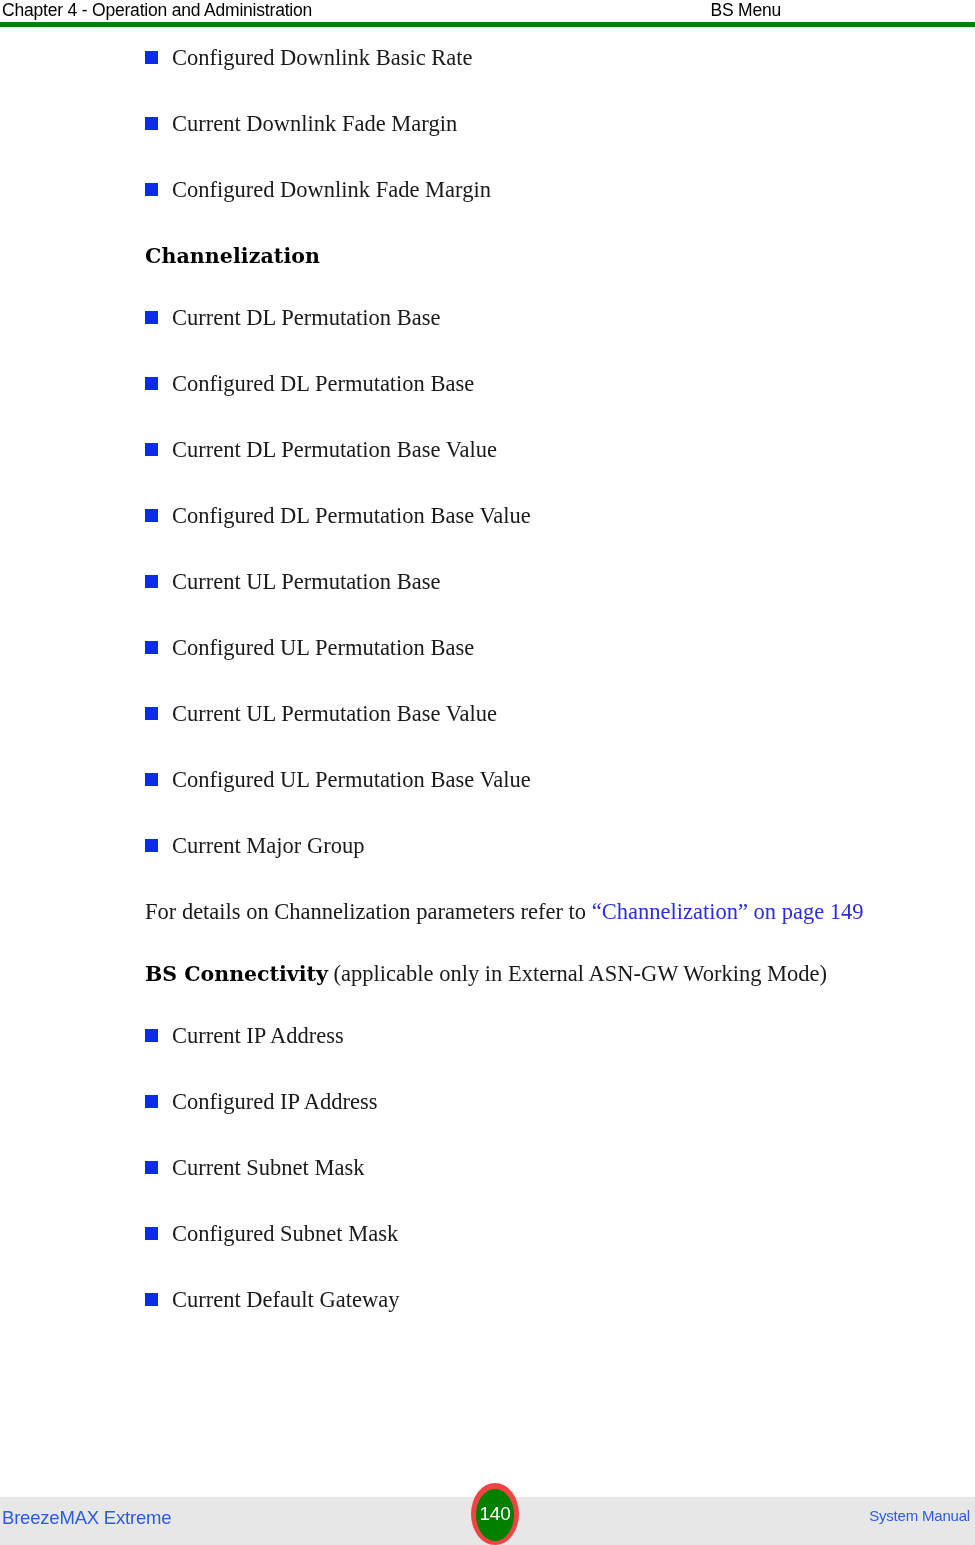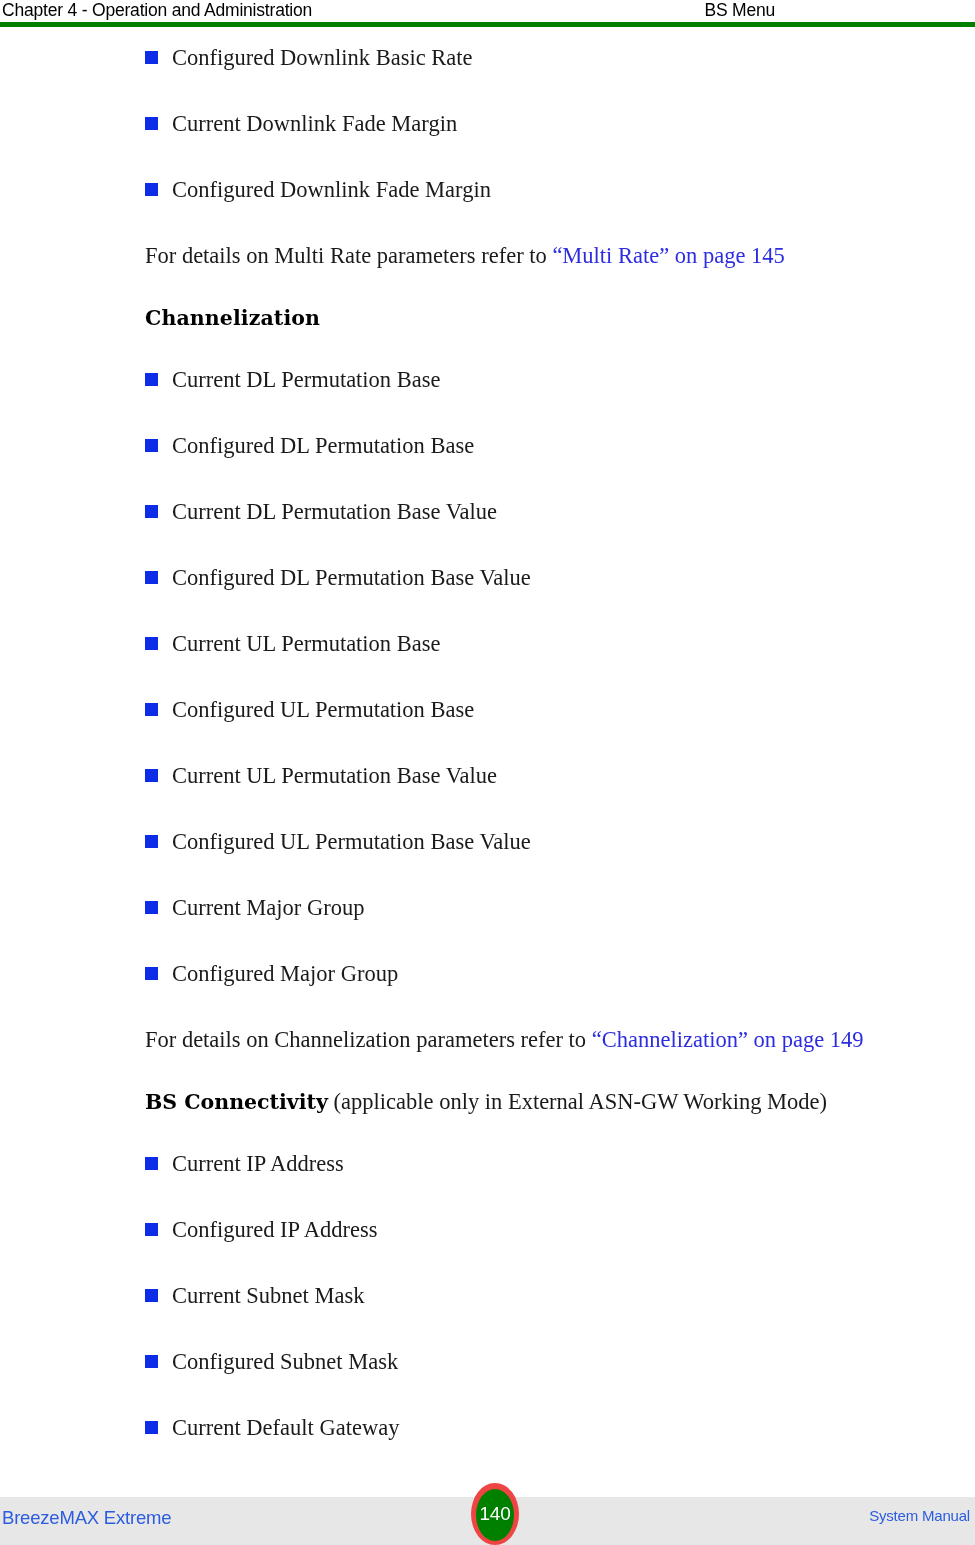--- a/index.html
+++ b/index.html
@@ -29,21 +29,21 @@
     left: 2px;
     top: 0px;
     font-family: "Liberation Sans", "DejaVu Sans", sans-serif;
     font-size: 17.5px;
     letter-spacing: -0.2px;
     color: #000000;
     white-space: nowrap;
   }
   .page-header .hdr-right {
     position: absolute;
-    right: 11px;
+    right: 5px;
     top: 0px;
     font-family: "Liberation Sans", "DejaVu Sans", sans-serif;
     font-size: 17.5px;
     letter-spacing: -0.2px;
     color: #000000;
     white-space: nowrap;
   }
   .header-rule {
     position: absolute;
     left: 0;
@@ -208,21 +208,20 @@
       <span class="bullet-label">Configured Downlink Basic Rate</span>
     </div>
     <div class="bullet-item">
       <span class="bullet-square" style="background: rgb(13, 44, 232);"></span>
       <span class="bullet-label">Current Downlink Fade Margin</span>
     </div>
     <div class="bullet-item">
       <span class="bullet-square" style="background: rgb(13, 44, 232);"></span>
       <span class="bullet-label">Configured Downlink Fade Margin</span>
     </div>
-    <div class="para"><span>For details on Multi Rate parameters refer to </span><span class="xref" style="color: rgb(44, 44, 224);">“Multi Rate” on page 145</span></div>
     <div class="heading-slab">Channelization</div>
     <div class="bullet-item">
       <span class="bullet-square" style="background: rgb(13, 44, 232);"></span>
       <span class="bullet-label">Current DL Permutation Base</span>
     </div>
     <div class="bullet-item">
       <span class="bullet-square" style="background: rgb(13, 44, 232);"></span>
       <span class="bullet-label">Configured DL Permutation Base</span>
     </div>
     <div class="bullet-item">
@@ -245,24 +244,20 @@
       <span class="bullet-square" style="background: rgb(13, 44, 232);"></span>
       <span class="bullet-label">Current UL Permutation Base Value</span>
     </div>
     <div class="bullet-item">
       <span class="bullet-square" style="background: rgb(13, 44, 232);"></span>
       <span class="bullet-label">Configured UL Permutation Base Value</span>
     </div>
     <div class="bullet-item">
       <span class="bullet-square" style="background: rgb(13, 44, 232);"></span>
       <span class="bullet-label">Current Major Group</span>
-    </div>
-    <div class="bullet-item">
-      <span class="bullet-square" style="background: rgb(13, 44, 232);"></span>
-      <span class="bullet-label">Configured Major Group</span>
     </div>
     <div class="para"><span>For details on Channelization parameters refer to </span><span class="xref" style="color: rgb(44, 44, 224);">“Channelization” on page 149</span></div>
     <div class="heading-inline"><span class="strong">BS Connectivity</span><span> (applicable only in External ASN-GW Working Mode)</span></div>
     <div class="bullet-item">
       <span class="bullet-square" style="background: rgb(13, 44, 232);"></span>
       <span class="bullet-label">Current IP Address</span>
     </div>
     <div class="bullet-item">
       <span class="bullet-square" style="background: rgb(13, 44, 232);"></span>
       <span class="bullet-label">Configured IP Address</span>

